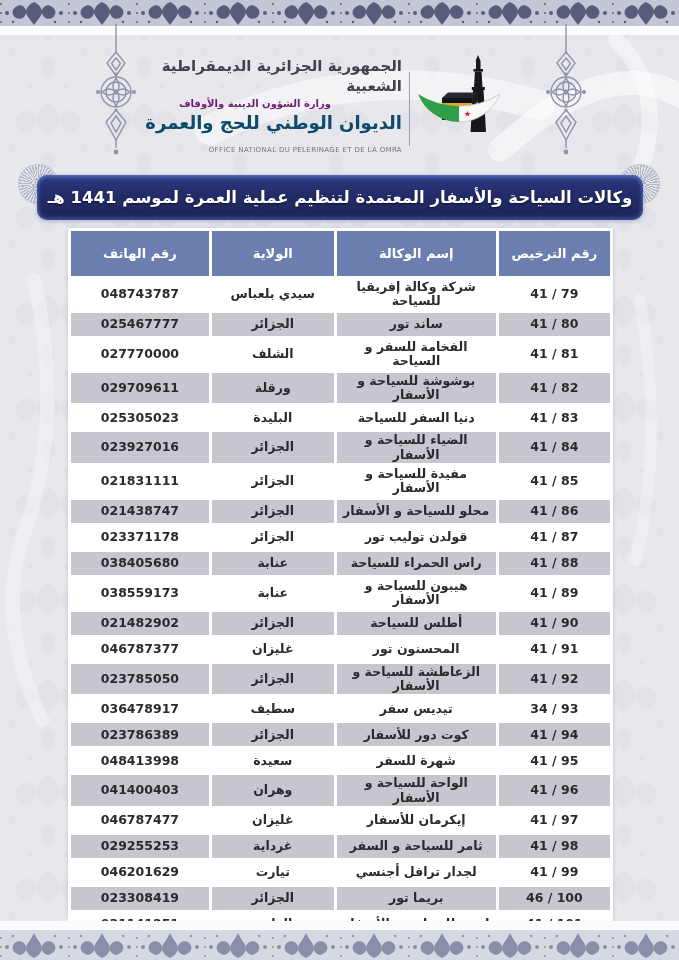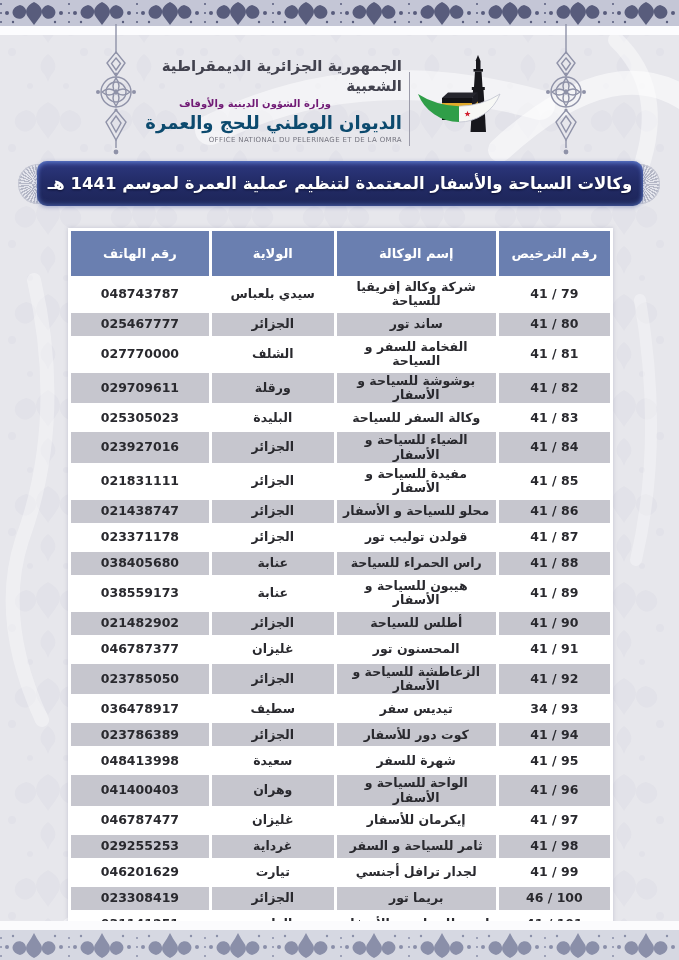--- a/index.html
+++ b/index.html
@@ -16,31 +16,31 @@
   .band-bottom{position:absolute;left:0;top:930px;}
   
   .pendant{position:absolute;width:56px;height:142px;top:24px;}
   .pendant.left{left:88px;}
   .pendant.right{left:538px;}
   
   .gov-header{position:absolute;left:108px;top:56px;width:294px;text-align:right;direction:rtl;}
   .gov-l1{font-size:15px;font-weight:bold;color:#42424e;line-height:1.35;}
   .gov-l2{font-size:10px;font-weight:bold;color:#701a75;line-height:1.4;text-align:center;}
   .gov-l3{font-size:18px;font-weight:bold;color:#0c4a6e;line-height:1.3;}
-  .gov-l4{font-size:7px;color:#74747f;letter-spacing:.05em;direction:ltr;text-align:right;margin-top:2px;}
+  .gov-l4{font-size:7px;color:#74747f;letter-spacing:.05em;direction:ltr;text-align:right;margin-top:12px;}
   .gov-divider{position:absolute;left:409px;top:72px;width:1px;height:74px;background:#9c9caa;}
   .logo-box{position:absolute;left:412px;top:54px;width:100px;height:97px;}
   
   .fan{position:absolute;width:40px;height:40px;border-radius:50%;top:164px;
        background:repeating-conic-gradient(#b4b7c6 0deg 5deg,#e4e5ec 5deg 10deg);
        box-shadow:0 0 0 1px #c6c8d4 inset;}
   .fan.left{left:18px;}
   .fan.right{left:620px;}
   .banner{
-    position:absolute;left:37px;top:161px;width:606px;height:45px;
+    position:absolute;left:37px;top:175px;width:606px;height:45px;
     background:linear-gradient(180deg,#2d3880 0%,#232c68 45%,#1d2558 100%);
     border-radius:10px;
     box-shadow:inset 0 2px 5px rgba(125,165,255,.55), inset 0 -2px 5px rgba(125,165,255,.3), 0 1px 4px rgba(60,80,160,.4);
     display:flex;align-items:center;justify-content:center;
   }
   .banner-title{
     color:#fff;font-size:16.5px;font-weight:bold;direction:rtl;white-space:nowrap;
     text-shadow:0 1px 2px rgba(0,0,20,.6);
   }
   
@@ -250,21 +250,21 @@
             <td class="ltr">027770000</td>
           </tr>
           <tr>
             <td class="ltr">41 / 82</td>
             <td>بوشوشة للسياحة و الأسفار</td>
             <td>ورقلة</td>
             <td class="ltr">029709611</td>
           </tr>
           <tr>
             <td class="ltr">41 / 83</td>
-            <td>وكالة السفر للسياحة</td>
+            <td>دنيا السفر للسياحة</td>
             <td>البليدة</td>
             <td class="ltr">025305023</td>
           </tr>
           <tr>
             <td class="ltr">41 / 84</td>
             <td>الضياء للسياحة و الأسفار</td>
             <td>الجزائر</td>
             <td class="ltr">023927016</td>
           </tr>
           <tr>

